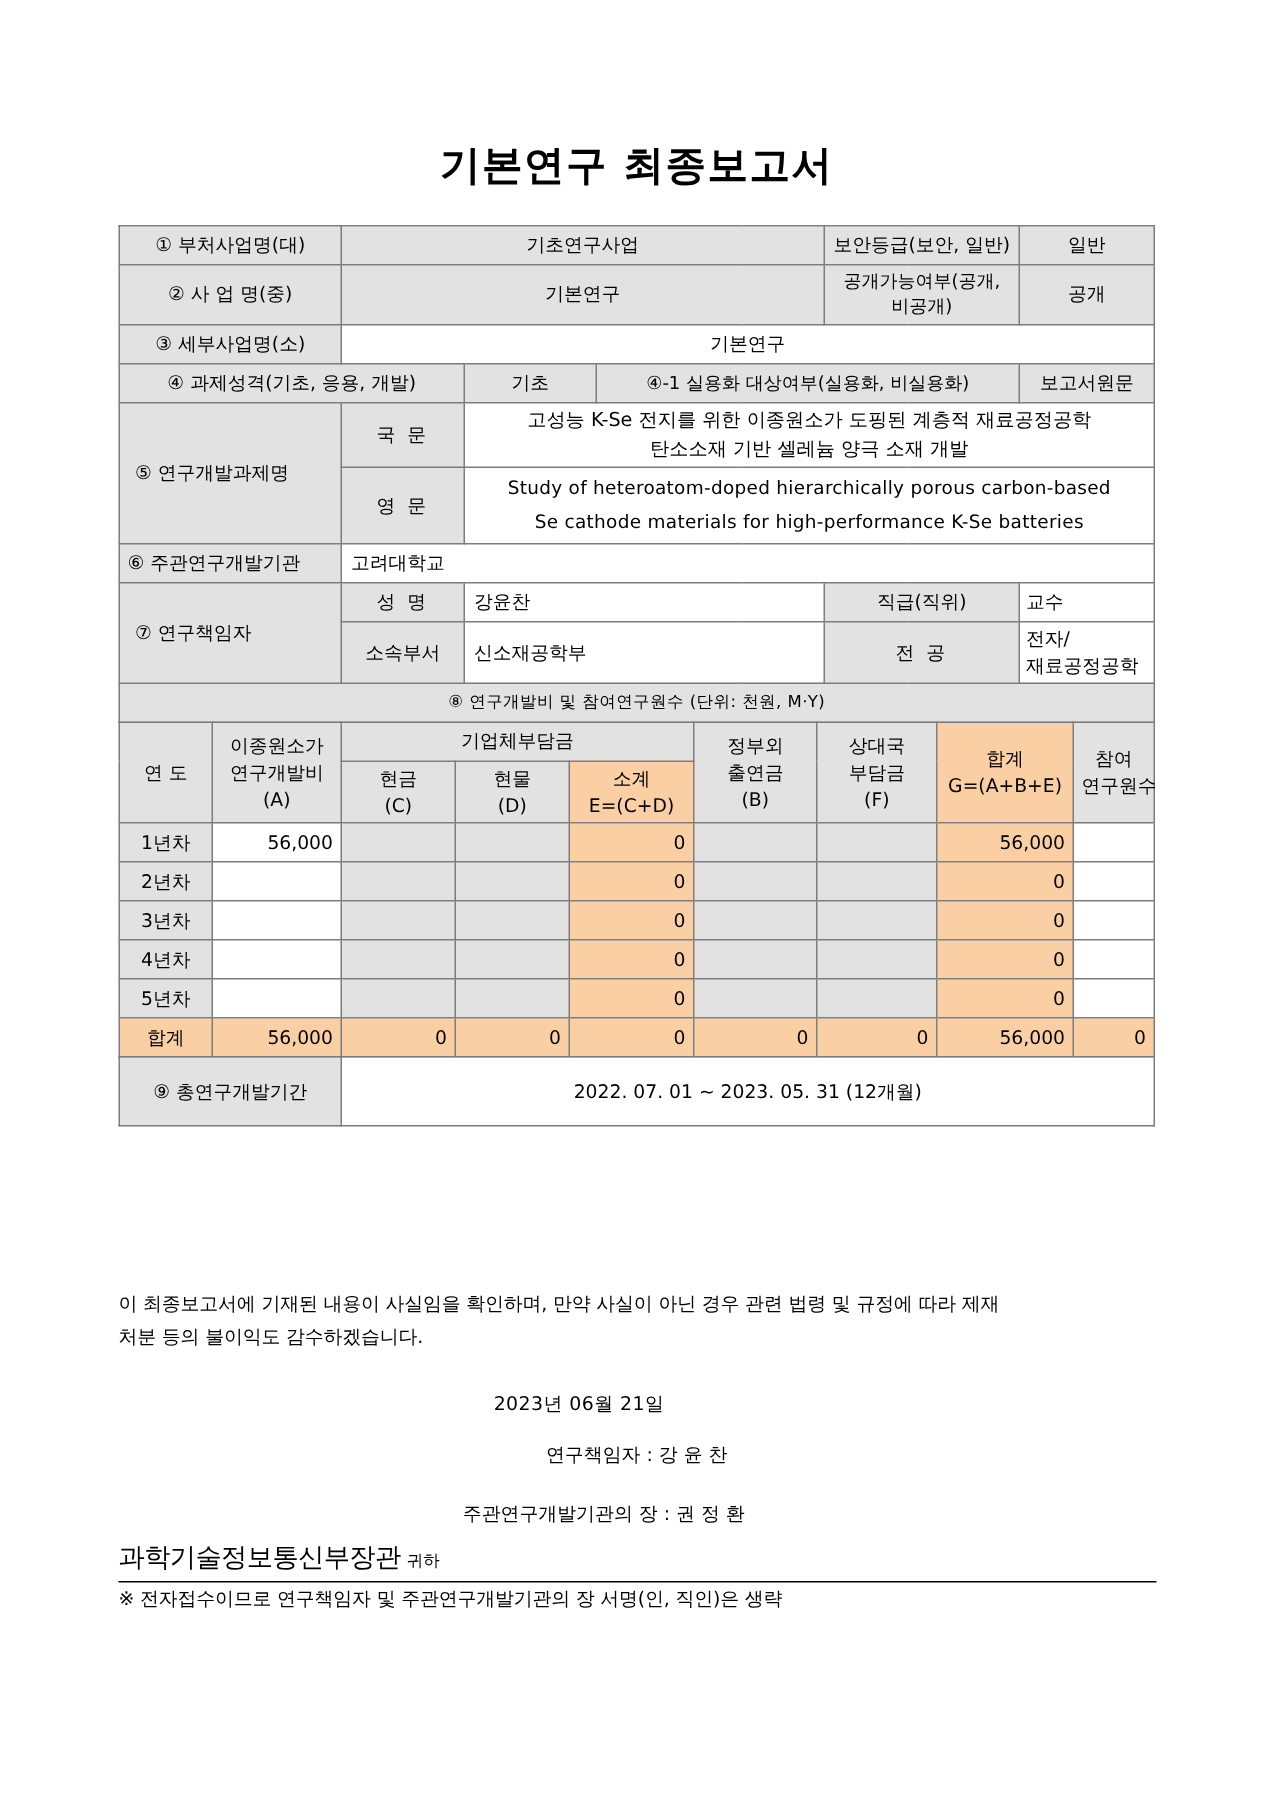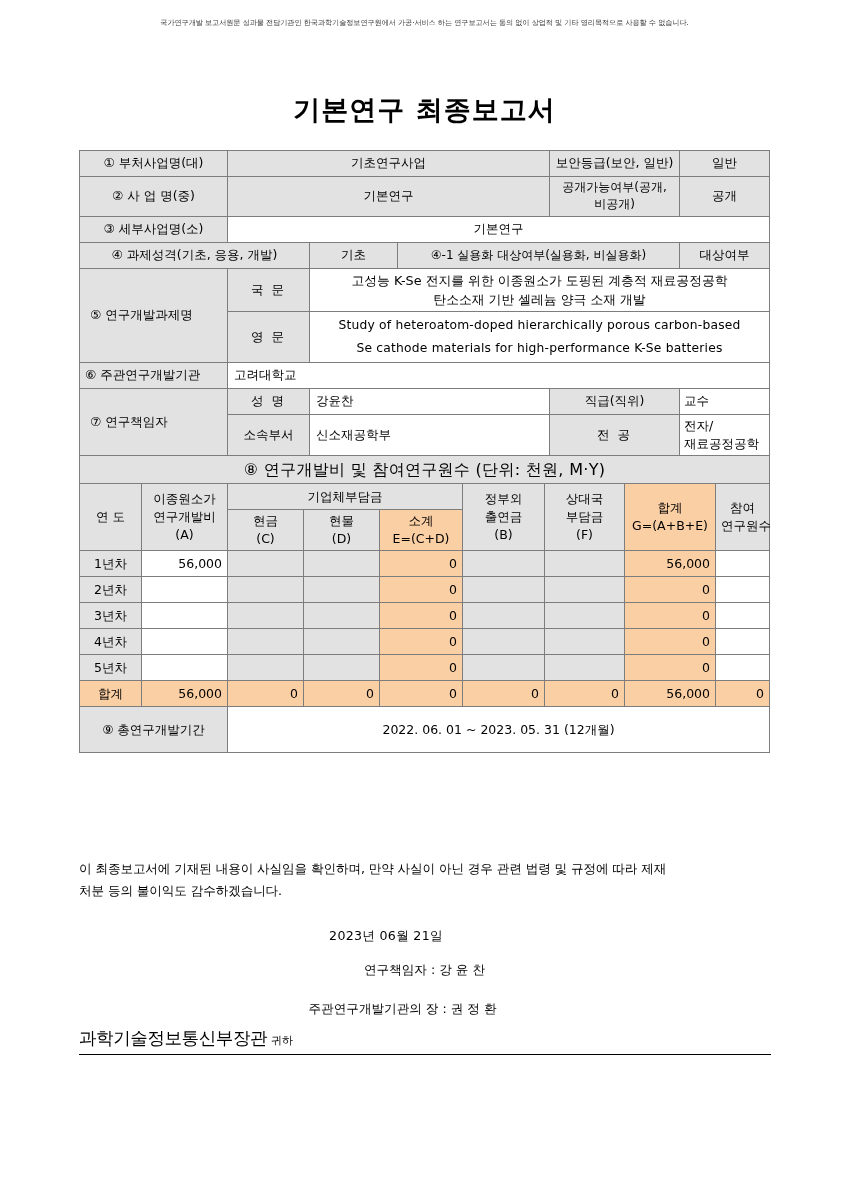--- a/index.html
+++ b/index.html
@@ -92,21 +92,21 @@
   .brow td { height: 33px; }
 
   .ko-title-txt { font-size: 12.8px; line-height: 1.5; text-align: center; }
   .en-title-txt {
     font-size: 12.3px;
     line-height: 1.85;
     text-align: center;
     letter-spacing: 0.2px;
   }
   .budget-head-txt {
-    font-size: 16px;
+    font-size: 11px;
     text-align: center;
     letter-spacing: 0.3px;
   }
   .spaced2 { letter-spacing: 2px; }
 
   
   .confirm {
     position: absolute;
     top: 858px;
     left: 79px;
@@ -170,21 +170,20 @@
     width: 692px;
     font-size: 12.6px;
     letter-spacing: -0.1px;
   }
 </style>
 </head>
 <body>
 
 <div class="page">
 
-  <div class="disclaimer">국가연구개발 보고서원문 성과물 전담기관인 한국과학기술정보연구원에서 가공·서비스 하는 연구보고서는 동의 없이 상업적 및 기타 영리목적으로 사용할 수 없습니다.</div>
 
   <div class="doc-title">기본연구 최종보고서</div>
 
   <div class="tbl-wrap">
     <table class="doc">
       <colgroup>
         <col style="width:148px">
         <col style="width:82px">
         <col style="width:88px">
         <col style="width:97px">
@@ -211,21 +210,21 @@
 
       <tr class="r3">
         <td class="gray c lbl">③ 세부사업명(소)</td>
         <td class="white c" colspan="7">기본연구</td>
       </tr>
 
       <tr class="r4">
         <td class="gray c lbl" colspan="2">④ 과제성격(기초, 응용, 개발)</td>
         <td class="gray c">기초</td>
         <td class="gray c" colspan="4" style="font-size:12px">④-1 실용화 대상여부(실용화, 비실용화)</td>
-        <td class="gray c">대상여부</td>
+        <td class="gray c">보고서원문</td>
       </tr>
 
       <tr class="title-ko">
         <td class="gray l lbl" rowspan="2" style="padding-left:10px">⑤ 연구개발과제명</td>
         <td class="gray c spaced2">국 문</td>
         <td class="white" colspan="6">
           <div class="ko-title-txt">고성능 K-Se 전지를 위한 이종원소가 도핑된 계층적 재료공정공학</div>
           <div class="ko-title-txt">탄소소재 기반 셀레늄 양극 소재 개발</div>
         </td>
       </tr>
@@ -392,33 +391,34 @@
       </table>
 
     <table class="doc" style="margin-top:-1px">
       <colgroup>
         <col style="width:148px">
         <col style="width:542px">
       </colgroup>
       <tbody>
           <tr style="height:46px">
         <td class="gray c lbl">⑨ 총연구개발기간</td>
-        <td class="white c">2022. 06. 01 ~ 2023. 05. 31 (12개월)</td>
+        <td class="white c">2022. 07. 01 ~ 2023. 05. 31 (12개월)</td>
       </tr>
     </tbody>
       </table>
   </div>
 
   <div class="confirm">
     <div>이 최종보고서에 기재된 내용이 사실임을 확인하며, 만약 사실이 아닌 경우 관련 법령 및 규정에 따라 제재</div>
     <div>처분 등의 불이익도 감수하겠습니다.</div>
   </div>
 
   <div class="sig-date">2023년    06월    21일</div>
   <div class="sig-pi">연구책임자 :   강 윤 찬</div>
   <div class="sig-org">주관연구개발기관의 장 :  권 정 환</div>
 
   <div class="minister">
     <span class="m-main">과학기술정보통신부장관</span><span class="m-sub">귀하</span>
   </div>
 
+  <div class="note">※ 전자접수이므로 연구책임자 및 주관연구개발기관의 장 서명(인, 직인)은 생략</div>
 
 </div>
 
 </body></html>

